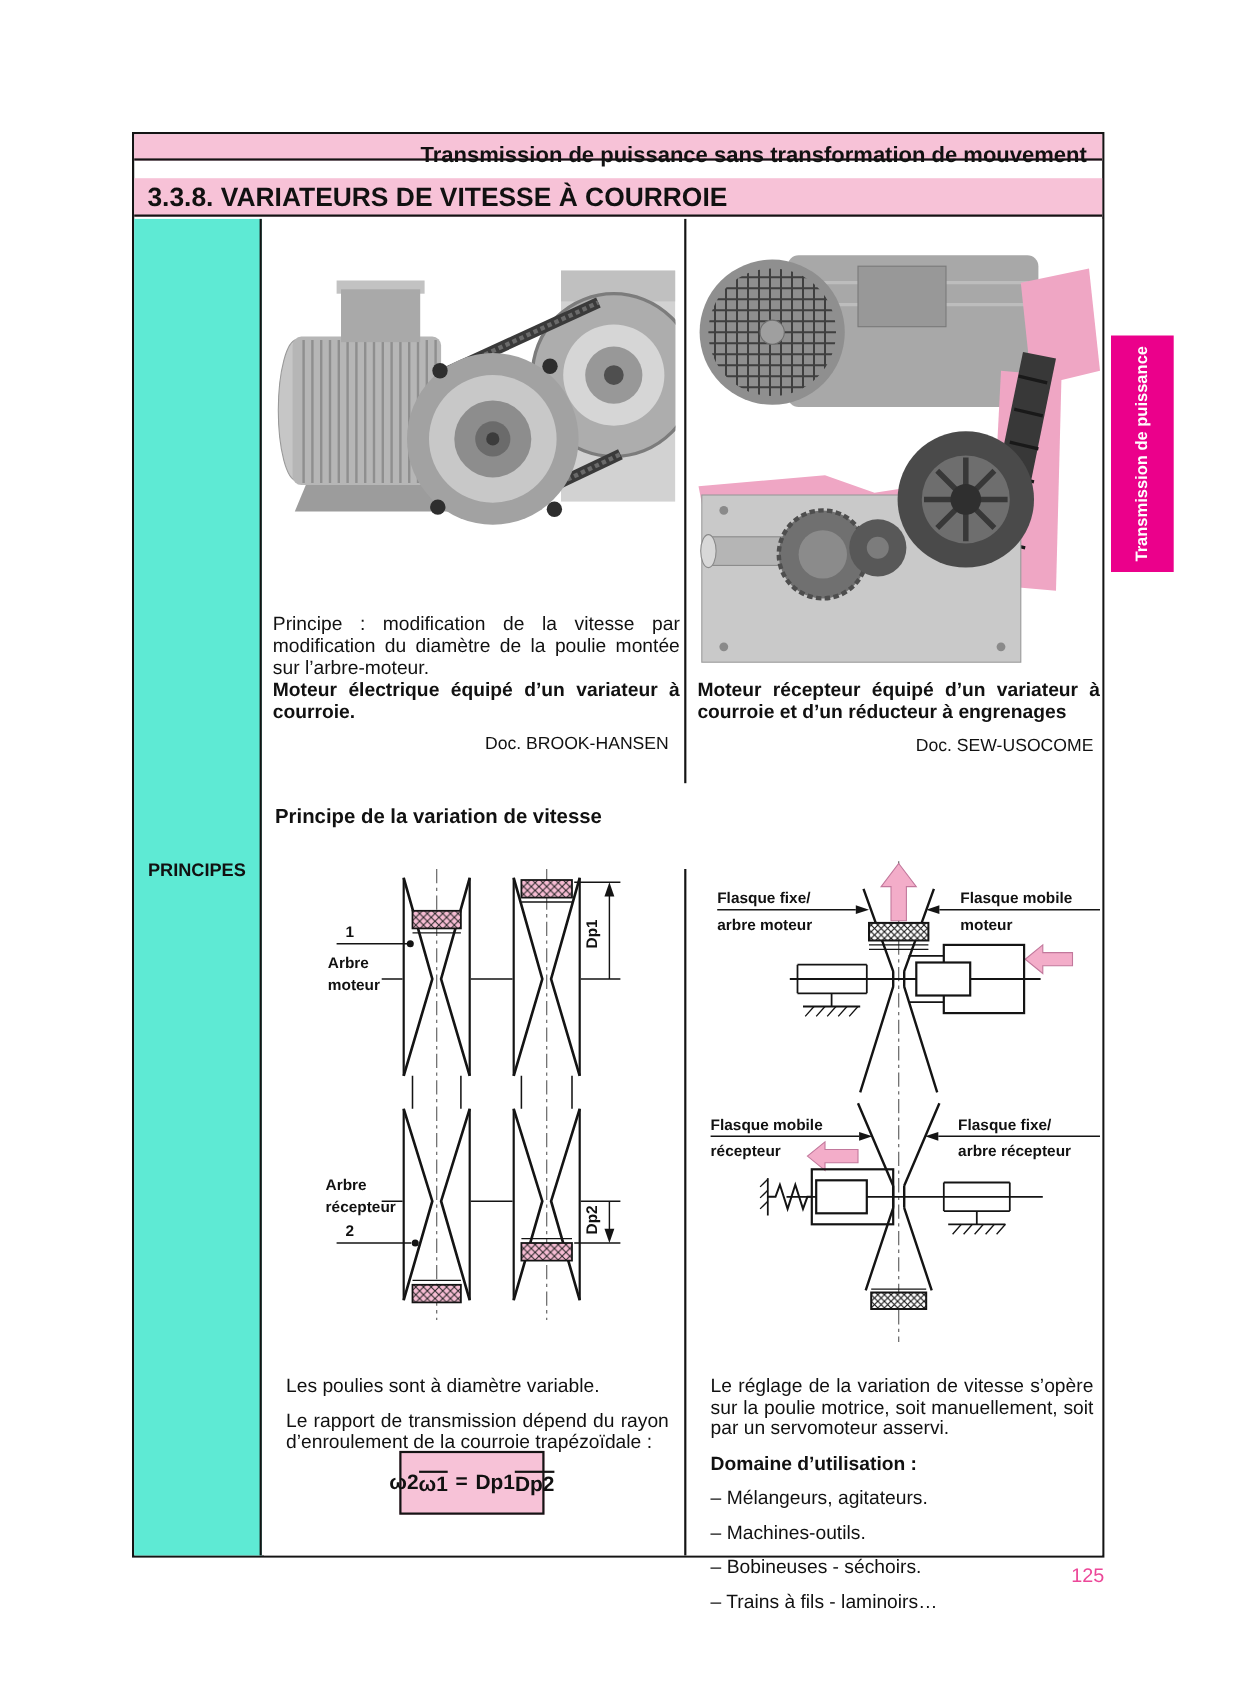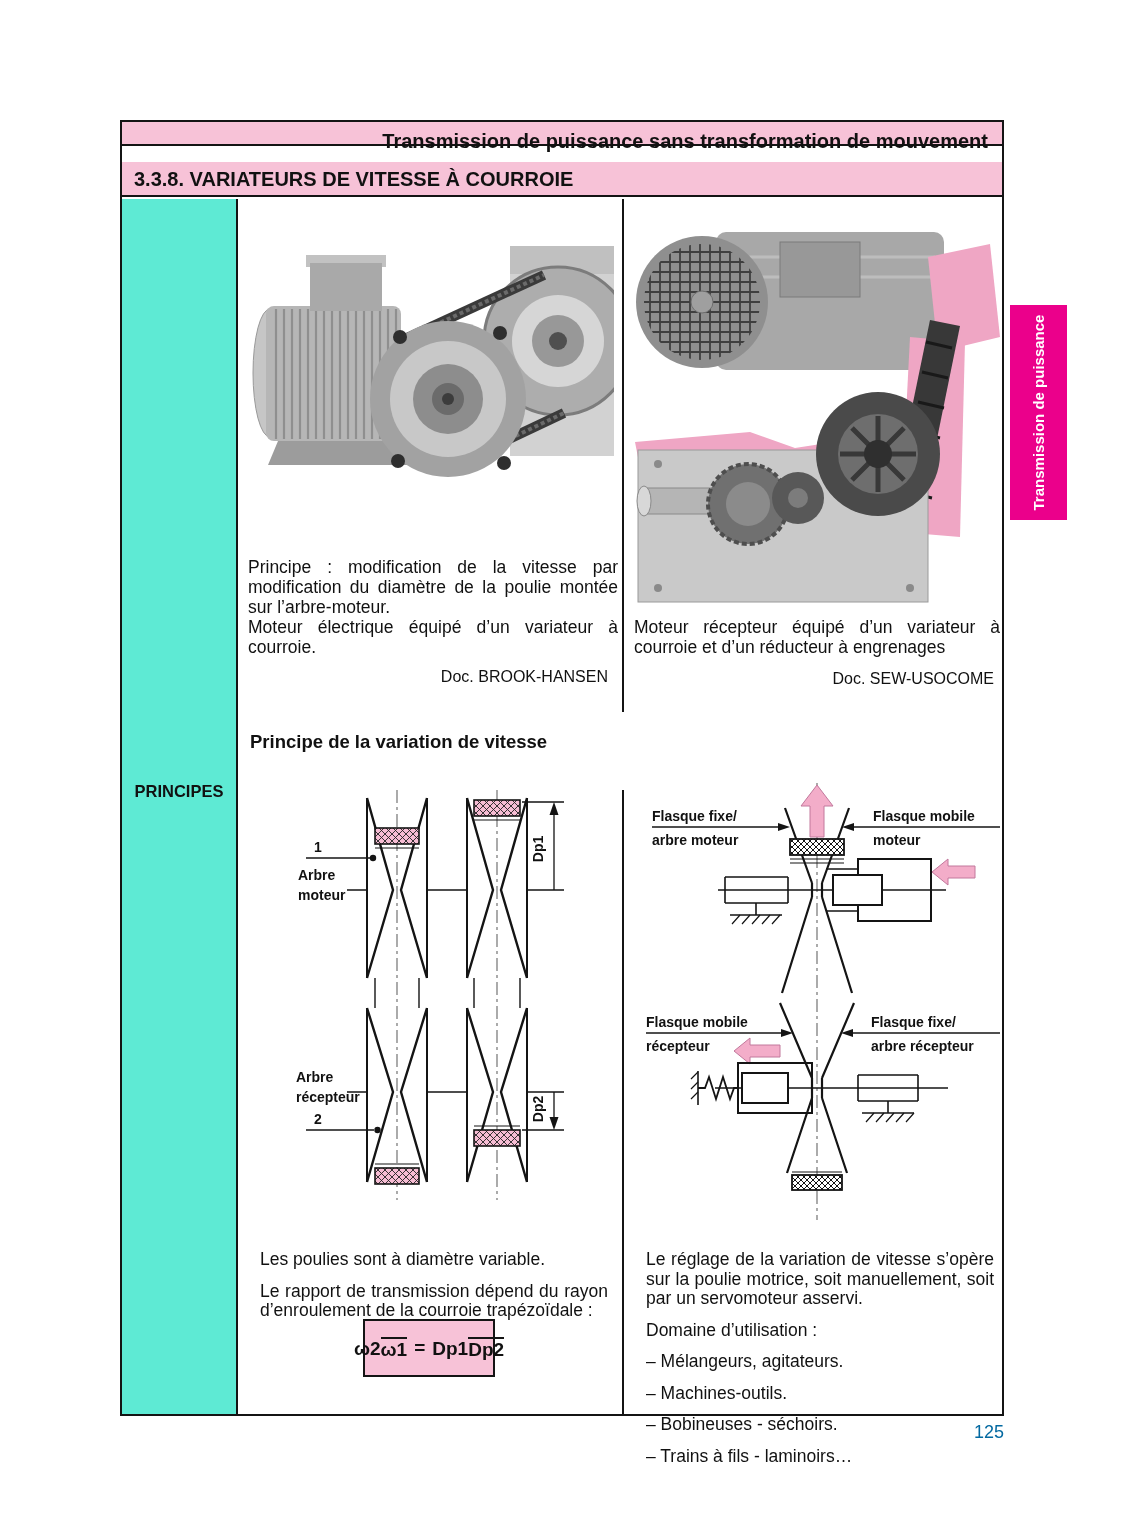--- a/index.html
+++ b/index.html
@@ -6,50 +6,50 @@
   html,body { width:1125px; height:1539px; background:#ffffff;
     font-family:"Liberation Sans", sans-serif; color:#111; }
   .page { position:relative; width:1125px; height:1539px; overflow:hidden; }
   .main-box { position:absolute; left:120px; top:120px; width:884px; height:1296px;
     border:2px solid #141414; background:#fff; }
   .hdr1 { position:absolute; left:0; right:0; top:0; height:24px; background:#F7C2D7;
     border-bottom:2px solid #141414; line-height:38px; text-align:right;
     padding-right:14px; font-size:20px; font-weight:bold; }
   .hdr2 { position:absolute; left:0; right:0; top:40px; height:35px; background:#F7C2D7;
     border-bottom:2px solid #141414; line-height:35px; text-align:left;
-    padding-left:12px; font-size:20px; font-weight:bold; }
+    padding-left:12px; font-size:24px; font-weight:bold; }
   .body-area { position:absolute; left:0; right:0; top:77px; bottom:0; }
   .sidebar { position:absolute; left:0; top:0; bottom:0; width:116px; background:#5eead4;
     border-right:2px solid #141414; }
   .sidebar .lbl { position:absolute; top:583px; left:0; width:100%;
     text-align:center; font-weight:bold; font-size:16.5px; }
   .content { position:absolute; left:118px; right:0; top:0; bottom:0; background:#fff; }
   .vdiv { position:absolute; width:2px; background:#141414; }
   .vdiv.seg1 { left:382px; top:0; height:513px; }
   .vdiv.seg2 { left:382px; top:591px; bottom:0; }
   .photo { position:absolute; }
   .caption { position:absolute; font-size:17.5px; line-height:20px; text-align:justify; }
   .caption p { margin:0; }
-  .bold { font-weight:normal; }
+  .bold { font-weight:bold; }
   .credit { position:absolute; font-size:16px; text-align:right; }
   .sec-heading { position:absolute; font-size:18.5px; font-weight:bold;text-align:right; }
   .bottom-text { position:absolute; font-size:17.5px; line-height:19.5px; text-align:justify; }
   .bottom-text p { margin:12px; }
   .list-line { text-align:left; }
   .formula-box { position:absolute; left:123px; top:1120px; width:132px; height:58px;
     background:#F7C2D7; border:2px solid #141414; display:flex; align-items:center;
     justify-content:center; gap:7px; font-weight:bold; font-size:19px; }
   .frac { display:inline-flex; flex-direction:row; align-items:center; line-height:21px; }
   .frac .den { border-top:2.5px solid #141414; }
   .eq { font-size:19px; }
   .side-tab { position:absolute; left:1010px; top:520px; width:215px; height:57px;
     background:#EB008B; color:#fff; font-weight:bold; font-size:15px;
     line-height:57px; text-align:center; transform-origin:0 0; transform:rotate(-90deg); }
   .page-num { position:absolute; left:940px; top:1422px; width:64px; text-align:right;
-    font-size:18px; color:#0369a1; }
+    font-size:18px; color:#ec4899; }
   svg text { font-family:"Liberation Sans", sans-serif; font-weight:bold;
     font-size:14px; fill:#111; }
 </style>
 </head>
 <body>
 
 <div class="page">
   <div class="main-box">
 
     <div class="hdr1">

